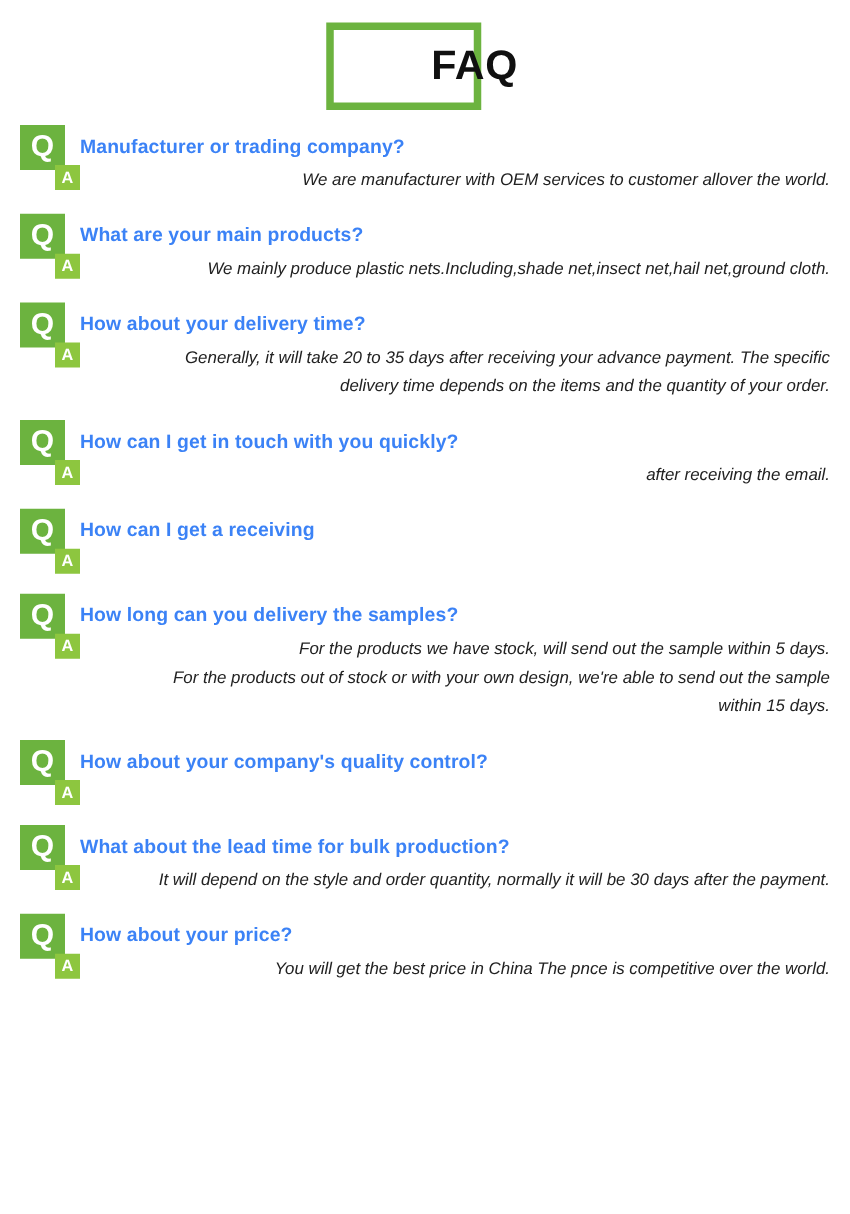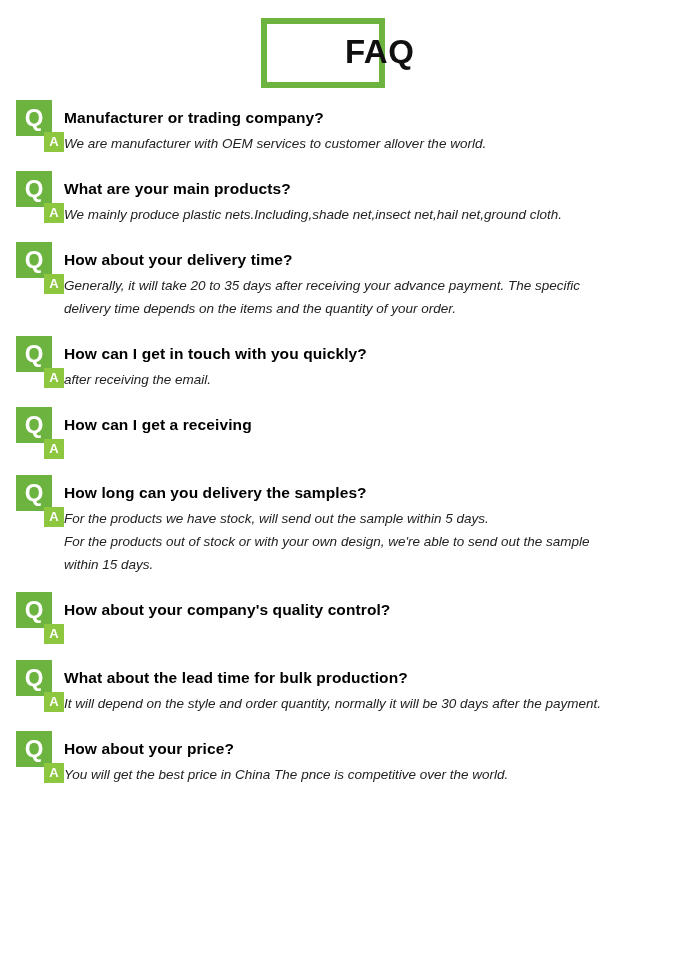--- a/index.html
+++ b/index.html
@@ -81,33 +81,34 @@
     color: #ffffff;
     font-size: 13px;
     font-weight: bold;
     line-height: 20px;
     text-align: center;
     font-family: "Liberation Sans", sans-serif;
   }
   .question {
     font-size: 15.5px;
     font-weight: bold;
-    color: #000000;
+    color: #3b82f6;
     line-height: 20px;
     padding-top: 8px;
     padding-bottom: 4px;
     letter-spacing: 0.1px;
   }
   .answer {
     font-size: 13.5px;
     font-style: italic;
     color: #222222;
     line-height: 23px;
     font-family: "Liberation Sans", sans-serif;
     max-width: 600px;
+    text-align: right;
   }
   .answer-line {
     display: block;
   }
 </style>
 </head>
 <body>
 
 <div class="page">
 

